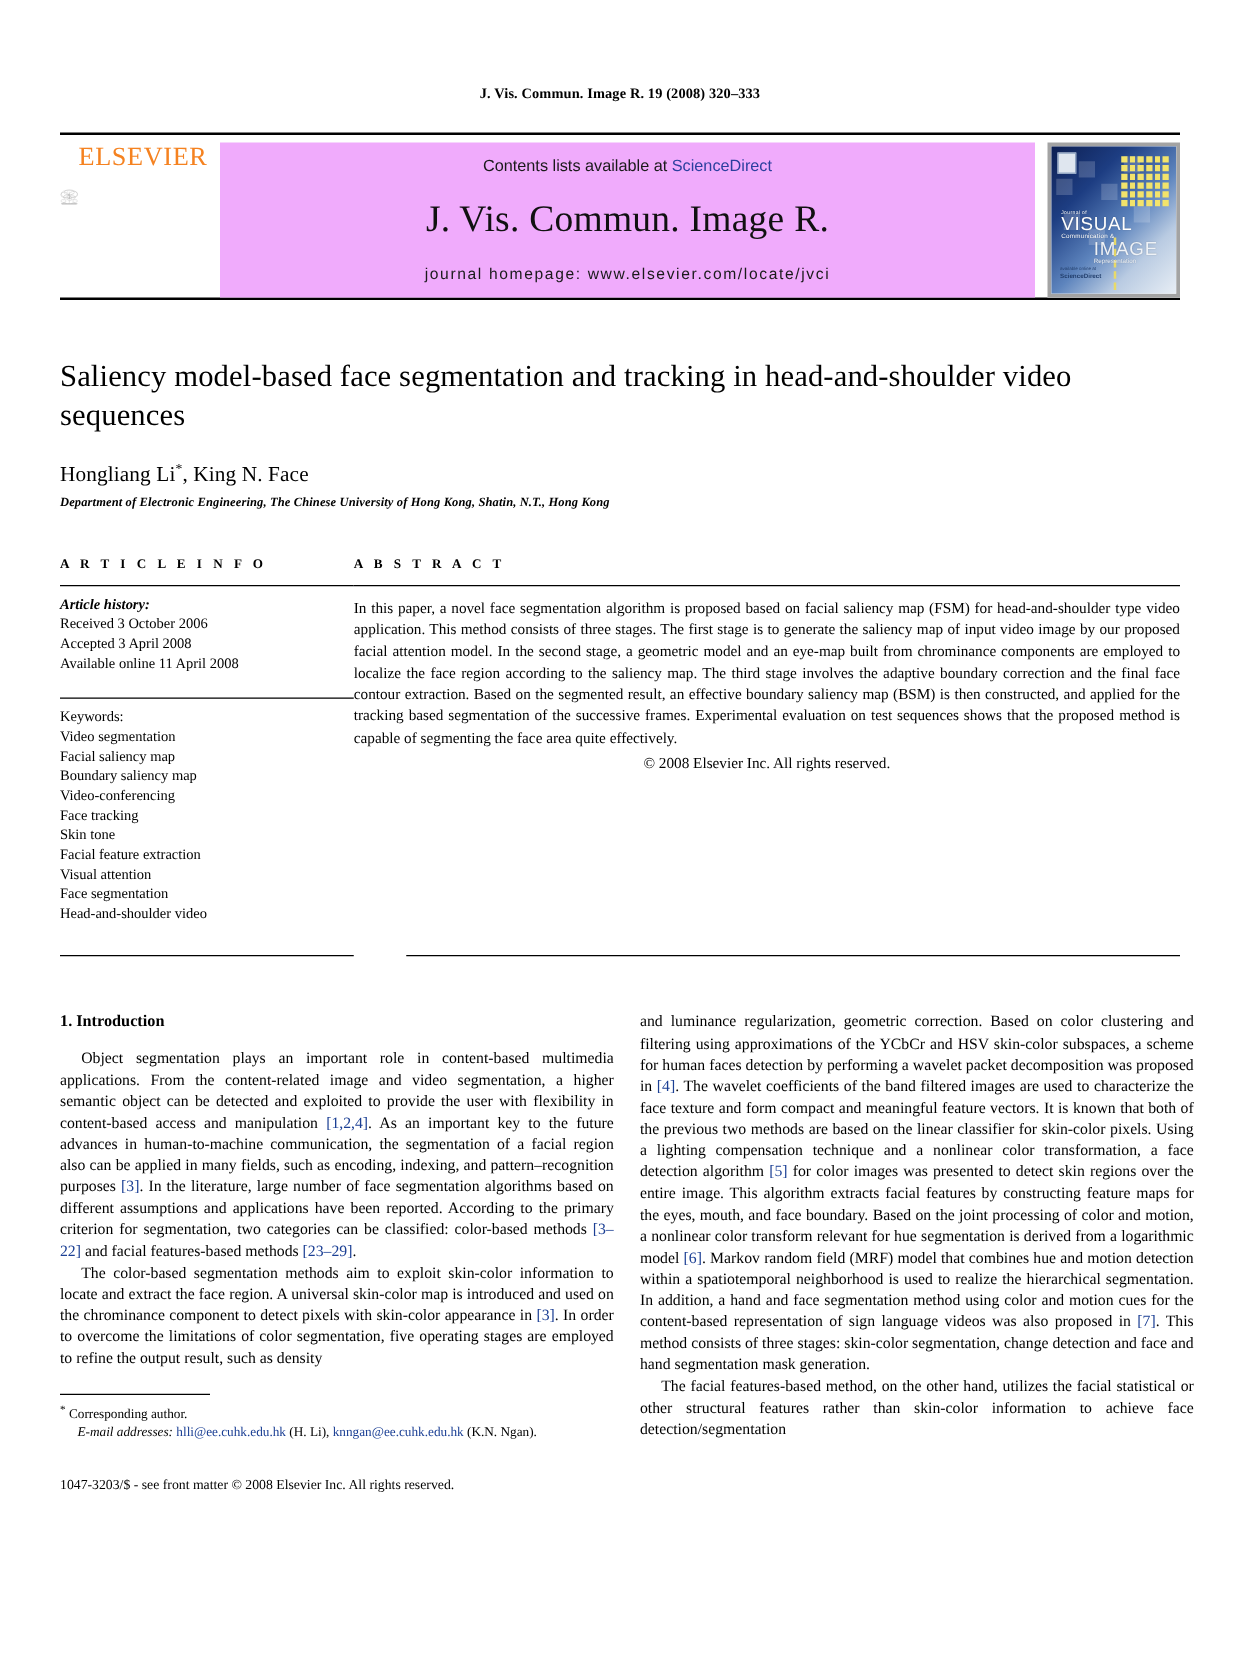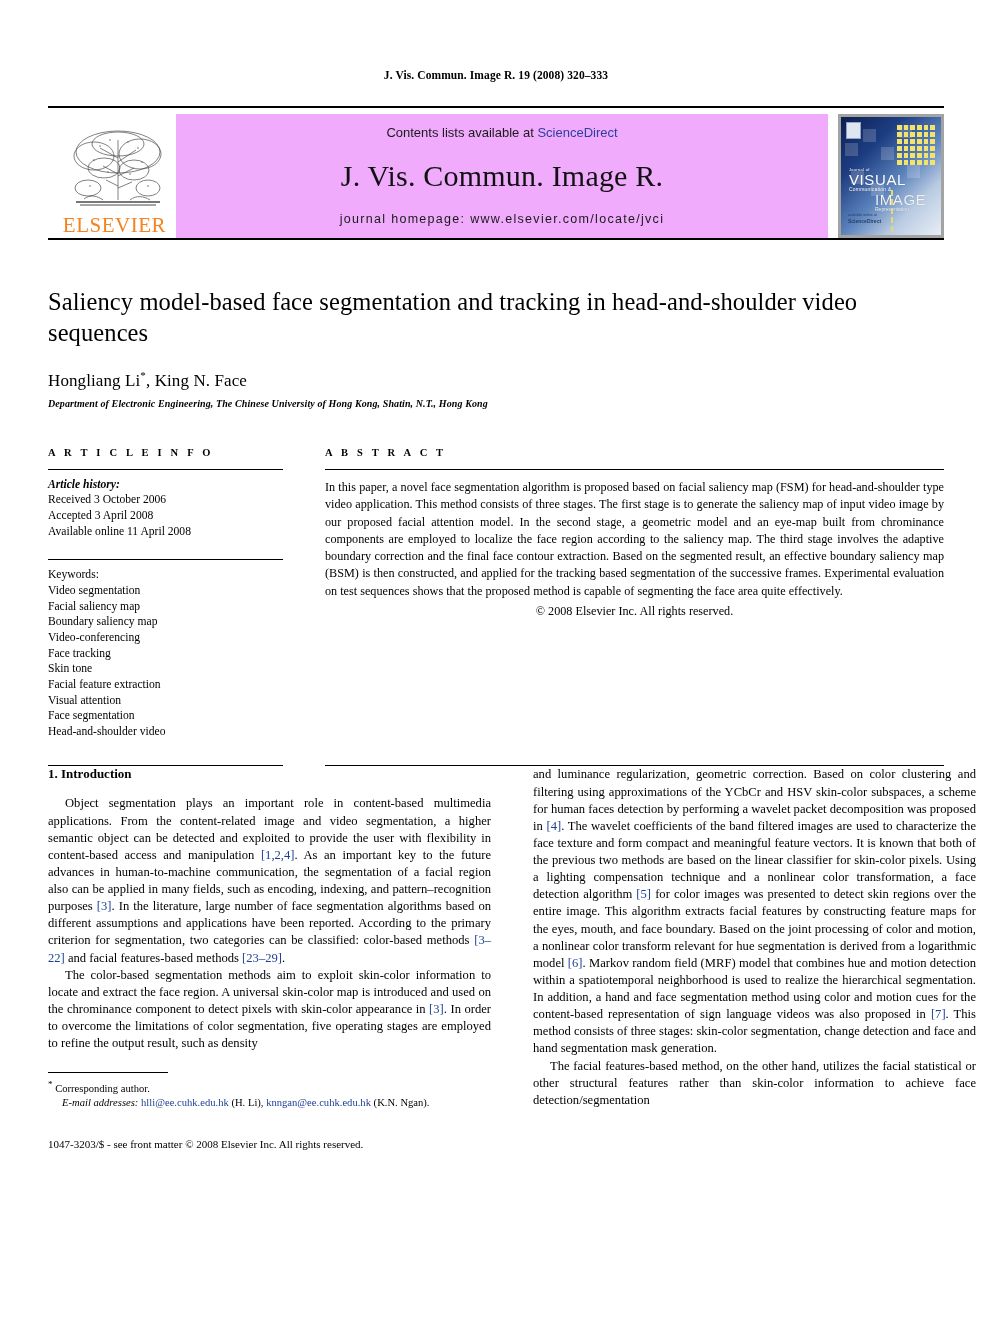--- a/index.html
+++ b/index.html
@@ -41,22 +41,21 @@
   .masthead {
     display: flex;
     align-items: stretch;
     height: 124px;
     margin-top: 6px;
   }
   .elsevier-logo {
     width: 118px;
     flex: 0 0 118px;
     display: flex;
-    flex-direction: column;
-    align-items: flex-end;
+    align-items: flex-start;
     justify-content: flex-end;
     padding-bottom: 2px;
   }
   .tree-svg { display: block; }
   .elsevier-word {
     font-family: "Liberation Serif", serif;
     color: #F58220;
     font-size: 21px;
     letter-spacing: .5px;
     line-height: 1;
@@ -187,21 +186,20 @@
     font-style: italic;
     font-weight: bold;
     margin-top: 7px;
     letter-spacing: .1px;
   }
 
   
   .infoblock {
     display: flex;
     margin-top: 38px;
-    gap: 42px;
   }
   .col-info { width: 235px; flex: 0 0 235px; }
   .col-abs  { flex: 1 1 auto; }
   .sec-head {
     font-size: 10.5px;
     font-weight: bold;
     letter-spacing: 3.2px;
     margin-bottom: 11px;
   }
   .hr-thin { border-top: 1px solid #000; }
@@ -224,21 +222,22 @@
     display: flex;
     gap: 42px;
     margin-top: 26px;
   }
   .closing-rules .r1 { width: 235px; flex: 0 0 235px; border-top: 1.6px solid #000; }
   .closing-rules .r2 { flex: 1 1 auto; border-top: 1.6px solid #000; }
 
   
   .body-cols {
     display: flex;
-    gap: 42px;
+    gap: 21px;
+    margin-top: 44px;
   }
   .bcol { width: 443px; flex: 0 0 443px; }
   .h2 {
     font-size: 13px;
     font-weight: bold;
     margin: 0 0 13px 0;
   }
   .para {
     font-size: 12.6px;
     line-height: 1.36;

